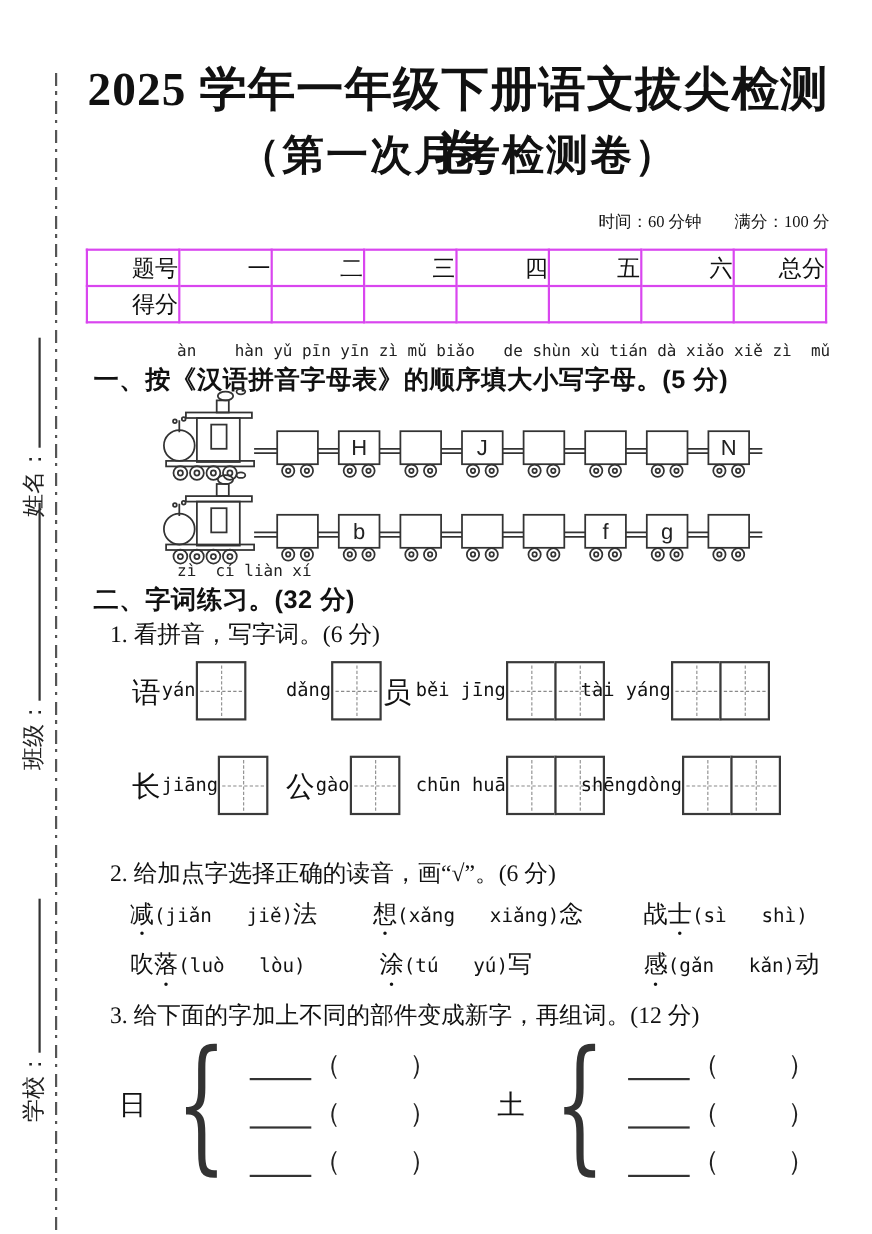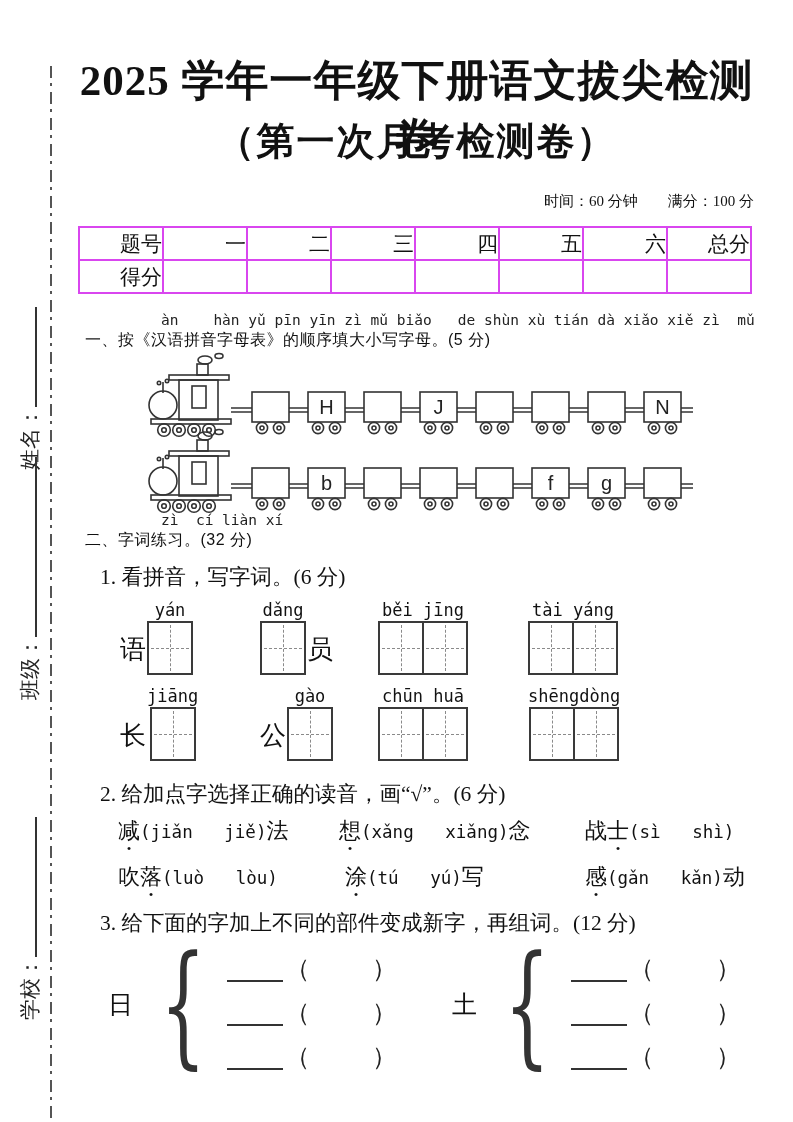--- a/index.html
+++ b/index.html
@@ -22,36 +22,36 @@
 
   
   .score-table{position:absolute;left:78px;top:226px;border-collapse:collapse;table-layout:fixed;}
   .score-table td{border:2px solid #d946ef;width:82px;height:31px;text-align:right;
     font-size:21px;padding:0;}
 
   
   .sec{position:absolute;left:85px;right:10px;}
   .sec-pinyin{font-family:"DejaVu Sans Mono",monospace;font-size:14.5px;color:#222;
     white-space:pre;margin-left:76px;line-height:16px;}
-  .sec-heading{font-family:"Liberation Sans",sans-serif;font-weight:normal;font-size:16px;
+  .sec-heading{font-family:"Liberation Sans",sans-serif;font-weight:bold;font-size:23px;
     margin-top:2px;letter-spacing:0.5px;}
   .q-heading{position:absolute;left:100px;font-size:21.5px;}
 
   
   .train{position:absolute;left:148px;width:548px;height:90px;}
   .tl{fill:none;stroke:#333;stroke-width:1.6;}
   .tcar{fill:#fff;stroke:#333;stroke-width:1.6;}
   .tletter{font-family:"Liberation Sans",sans-serif;font-size:20px;fill:#222;}
 
   
   .q1-area{position:absolute;left:120px;top:600px;width:640px;height:172px;}
   .q1-item{position:absolute;display:flex;align-items:flex-end;}
   .q1-hz{font-size:26px;line-height:26px;margin:0 1px 12px 0;}
   .q1-hz.after{margin:0 0 12px 1px;}
-  .q1-boxcol{display:flex;flex-direction:column;align-items:center;}
+  .q1-boxcol{display:flex;flex-direction:row;align-items:center;}
   .q1-pinyin{font-family:"DejaVu Sans Mono",monospace;font-size:17px;line-height:20px;
     white-space:pre;text-align:center;}
   .boxes{display:flex;margin-top:1px;}
   .wbox{position:relative;width:42px;height:50px;border:2px solid #3a3a3a;background:#fff;}
   .wbox + .wbox{margin-left:-2px;}
   .wbox::before{content:"";position:absolute;left:2px;right:2px;top:50%;border-top:1.5px dashed #8a8a8a;}
   .wbox::after{content:"";position:absolute;top:2px;bottom:2px;left:50%;border-left:1.5px dashed #8a8a8a;}
 
   
   .q2-area{position:absolute;left:118px;top:816px;width:660px;height:90px;}

